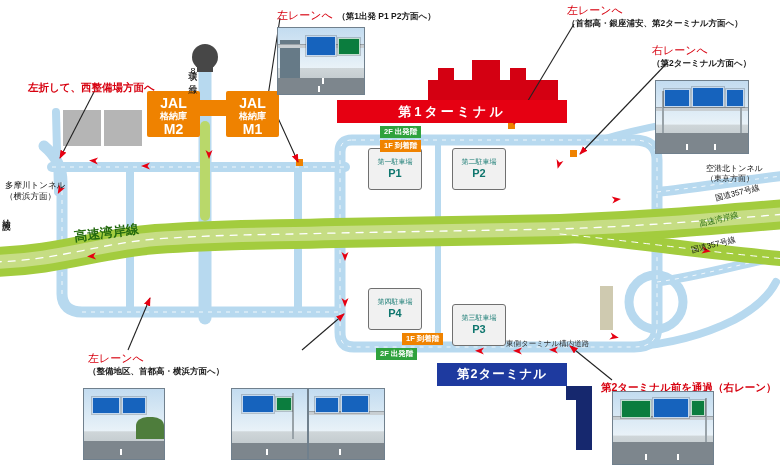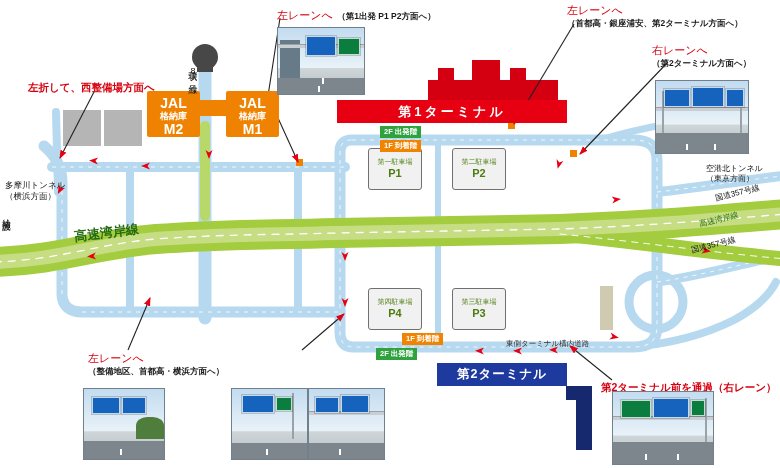--- a/index.html
+++ b/index.html
@@ -8,21 +8,21 @@
   .stage>svg{position:absolute;left:0;top:0}
   .callout{position:absolute;white-space:nowrap;line-height:1.35}
   .c-title{color:#d7000f;font-weight:normal;font-size:11px}
   .c-sub{color:#1a1a1a;font-weight:bold;font-size:8.5px}
   .c-single{color:#d7000f;font-weight:bold;font-size:10.5px}
   .banner{position:absolute;color:#fff;font-weight:bold;display:flex;align-items:center;justify-content:center}
   .banner.t1{left:337px;top:100px;width:230px;height:23px;background:#e60012;font-size:13px;letter-spacing:3px}
   .banner.t2{left:437px;top:363px;width:130px;height:23px;background:#1e3a9f;font-size:12.5px;letter-spacing:1px}
   .jal{position:absolute;width:53px;height:42px;background:#ef8200;color:#fff;font-weight:bold;text-align:center;border-radius:2px;line-height:1.15;padding-top:4px;font-size:9px}
   .jal .big{font-size:14px}
-  .pk{position:absolute;width:52px;height:40px;background:#f1f1f1;border:1px solid #707070;border-radius:3px;display:flex;flex-direction:column;align-items:center;justify-content:center;color:#4d7c0f;line-height:1.25}
+  .pk{position:absolute;width:52px;height:40px;background:#f1f1f1;border:1px solid #707070;border-radius:3px;display:flex;flex-direction:column;align-items:center;justify-content:center;color:#0f766e;line-height:1.25}
   .pk .nm{font-size:7px}
   .pk .cd{font-size:11px;font-weight:bold}
   .bdg{position:absolute;height:12px;padding:0 4px;color:#fff;font-size:7.5px;font-weight:bold;display:flex;align-items:center;white-space:nowrap}
   .bdg.green{background:#2fa23d}
   .bdg.orange{background:#f08300}
   .lbl{position:absolute;color:#111;white-space:nowrap}
   .vert{writing-mode:vertical-rl;text-orientation:upright;letter-spacing:1px}
   .photo{position:absolute;border:1px solid #70808d;overflow:hidden;background:linear-gradient(180deg,#c3dcf0 0%,#e9f2f8 60%,#cfd6d9 61%,#b4bdc2 100%)}
   .ph-sign{position:absolute;border:1px solid rgba(255,255,255,.75);box-shadow:0 0 0 1px rgba(0,0,0,.18)}
   .ph-sign.blue{background:#1663bd}
@@ -141,21 +141,21 @@
     <span class="cd">P1</span>
   </div>
   <div class="pk" style="left:452px;top:148px">
     <span class="nm">第二駐車場</span>
     <span class="cd">P2</span>
   </div>
   <div class="pk" style="left:368px;top:288px">
     <span class="nm">第四駐車場</span>
     <span class="cd">P4</span>
   </div>
-  <div class="pk" style="left:452px;top:288px">
+  <div class="pk" style="left:452px;top:304px">
     <span class="nm">第三駐車場</span>
     <span class="cd">P3</span>
   </div>
 
   <div class="bdg green" style="left:380px;top:126px">2F 出発階</div>
   <div class="bdg orange" style="left:380px;top:140px">1F 到着階</div>
   <div class="bdg orange" style="left:402px;top:333px">1F 到着階</div>
   <div class="bdg green" style="left:376px;top:348px">2F 出発階</div>
 
   <div class="lbl" style="left:74px;top:224px;font-size:13px;font-weight:bold;color:#256b10;transform:rotate(-7deg)">高速湾岸線</div>

